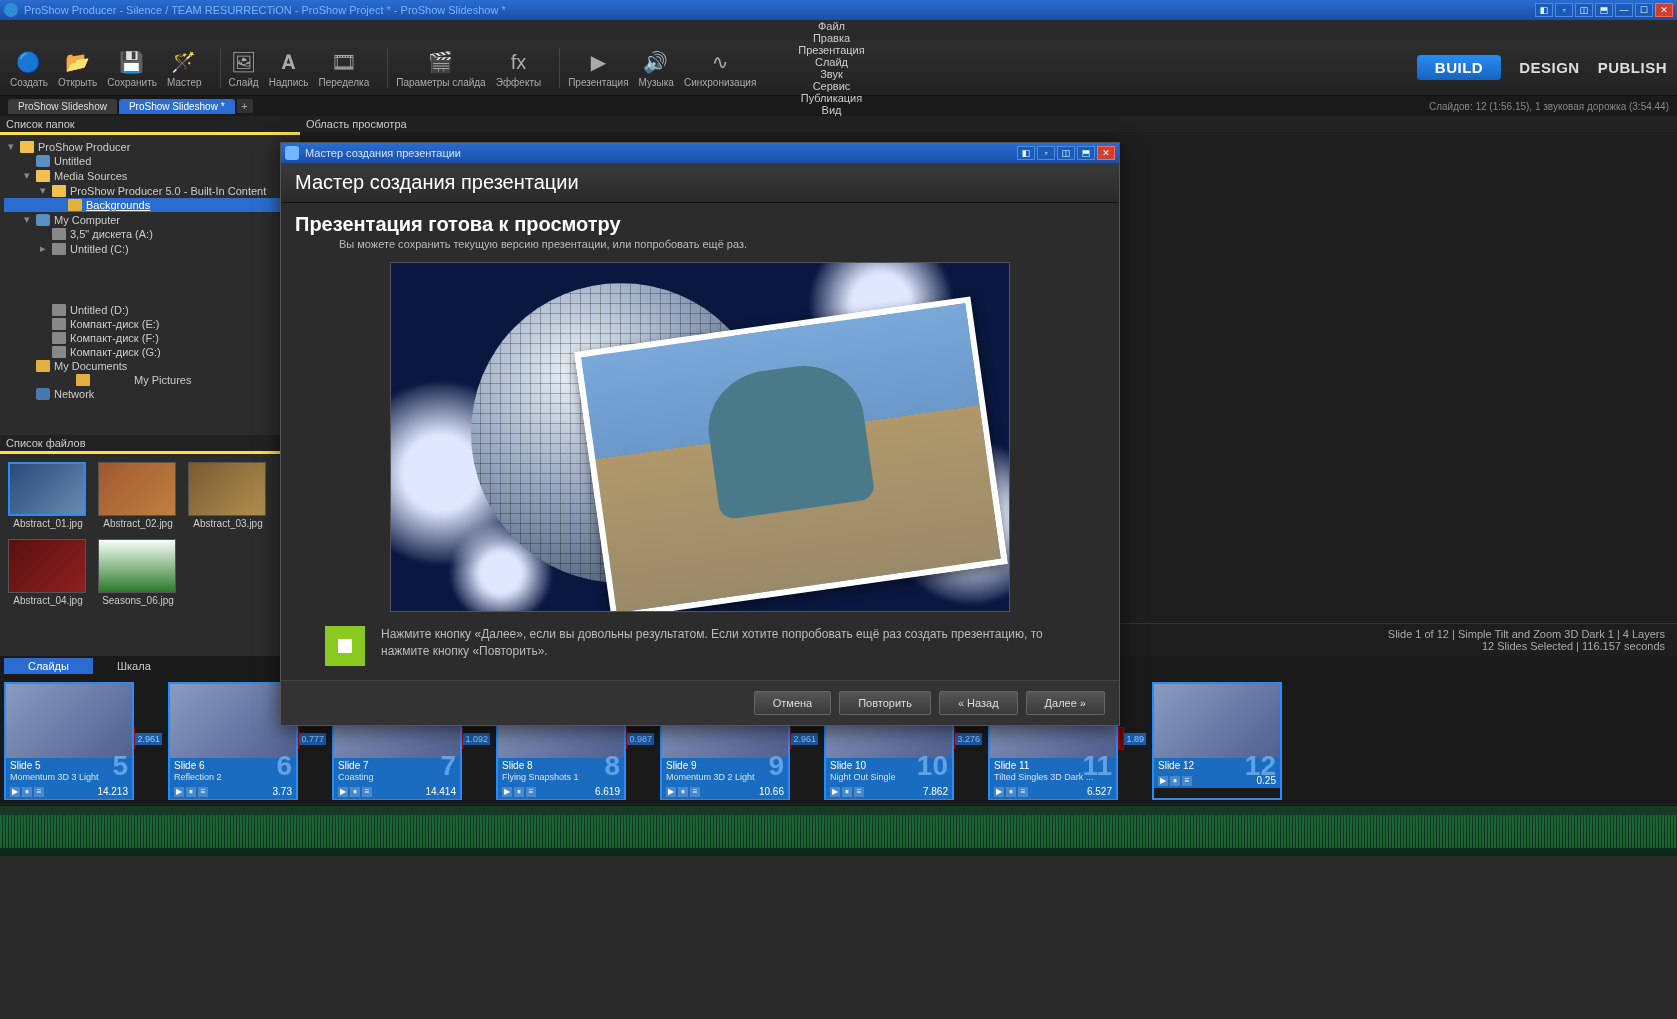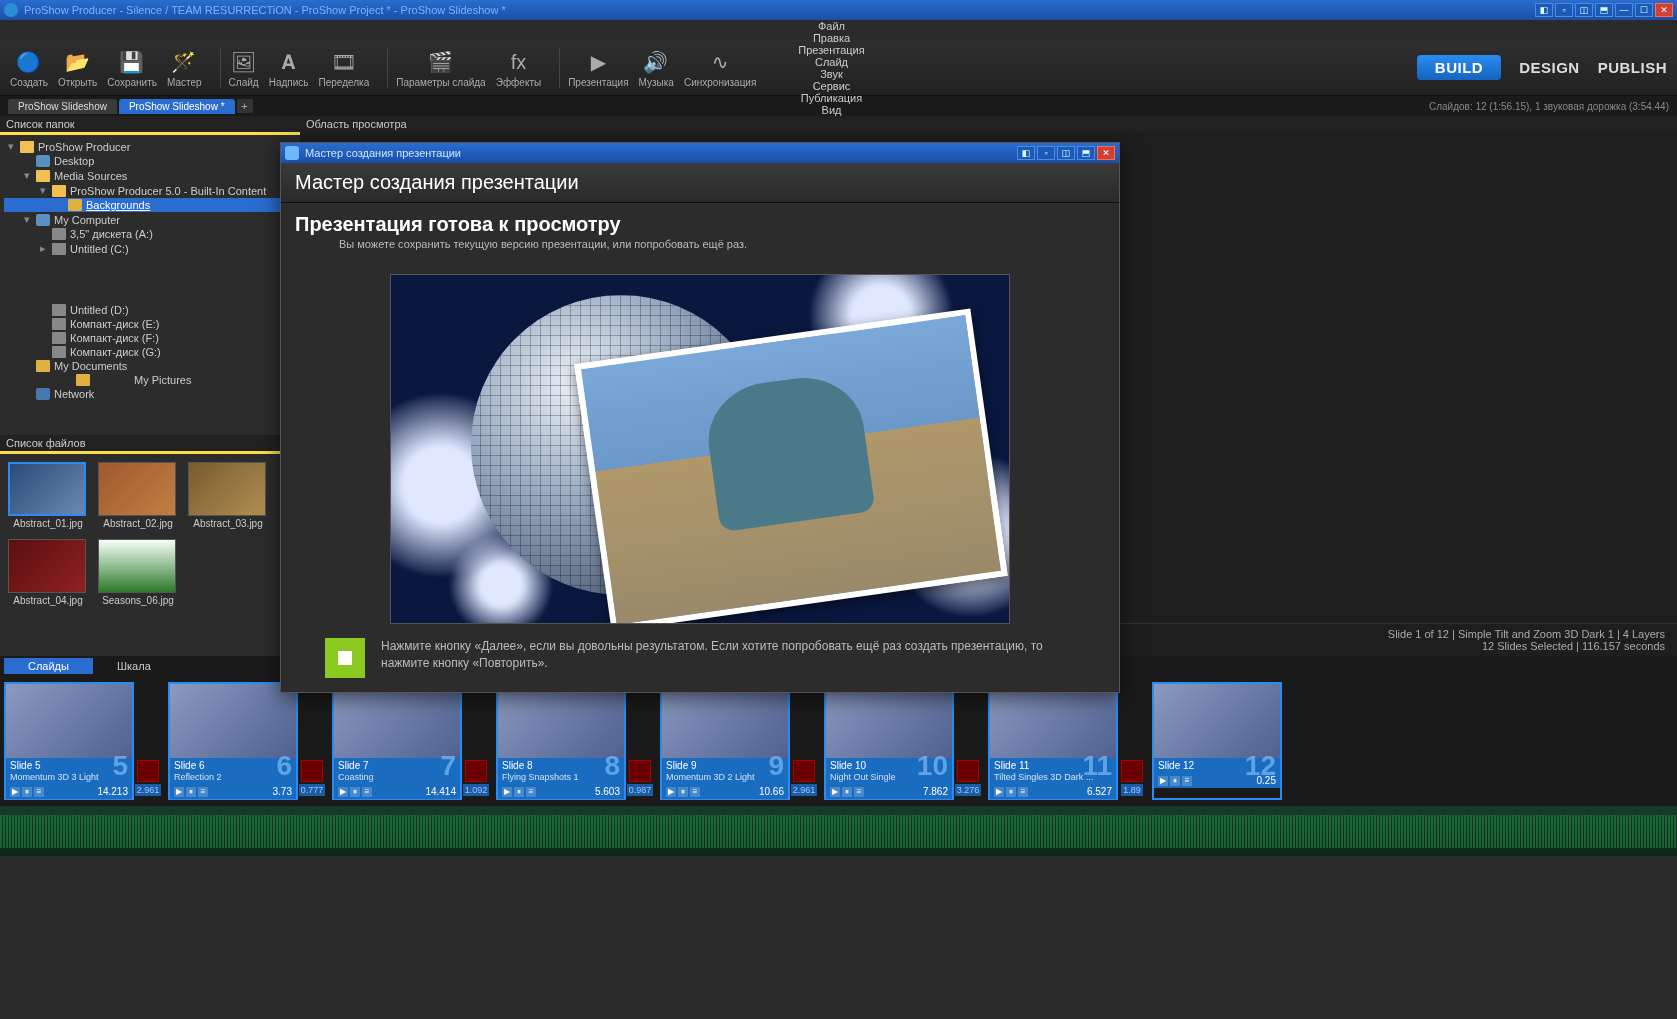--- a/index.html
+++ b/index.html
@@ -66,41 +66,41 @@
 .tltabs .tt.active { background: #2a6cd0; color: #fff; }
 
 
 .timeline { height: 130px; background: #1a1a1a; display: flex; overflow-x: auto; padding: 6px 4px; gap: 4px; }
 .slide { width: 160px; flex-shrink: 0; display: flex; }
 .slide .thumb2 { width: 130px; border: 2px solid #2a8cf0; position: relative; }
 .slide .thumb2 .si { width: 100%; height: 74px; background: linear-gradient(135deg,#8a9ac0,#506090); }
 .slide .thumb2 .meta { background: #1a6cc0; color: #fff; font-size: 10px; padding: 2px 4px; }
 .slide .thumb2 .meta2 { background: #1a6cc0; color: #fff; font-size: 10px; padding: 2px 4px; display: flex; align-items: center; justify-content: space-between; }
 .slide .thumb2 .num { position: absolute; right: 4px; top: 66px; color: #8fc8ff; font-size: 28px; font-weight: bold; opacity: 0.6; }
-.slide .trans { width: 28px; display: flex; flex-direction: column; align-items: center; justify-content: flex-end; padding-bottom: 4px; }
+.slide .trans { width: 28px; display: flex; align-items: center; justify-content: flex-end; padding-bottom: 4px; }
 .slide .trans .ti { width: 22px; height: 22px; background: #6a0000; border: 1px solid #a00; margin-bottom: 2px; cursor: pointer; }
 .slide .trans .td { color: #9ac8ff; font-size: 9px; background: #1a5ca8; padding: 1px 2px; }
 .pbtn { display: flex; gap: 2px; align-items: center; }
 .pbtn span { display: inline-block; width: 10px; height: 10px; background: rgba(255,255,255,0.2); font-size: 8px; text-align: center; line-height: 10px; }
 
 
 .waveform { height: 50px; background: linear-gradient(#1a3a2a,#0a2818); border-top: 1px solid #0a4020; position: relative; overflow: hidden; }
 .waveform::before { content: ''; position: absolute; inset: 8px 0; background: repeating-linear-gradient(90deg, #1a8a40 0 2px, transparent 2px 3px); opacity: 0.6; }
 .dialog { position: absolute; left: 280px; top: 142px; width: 840px; background: #2c2c2c; border: 1px solid #555; box-shadow: 0 4px 20px rgba(0,0,0,0.6); }
 .dlg-title { height: 20px; background: linear-gradient(#2a6cd0,#1a4fa8); display: flex; align-items: center; padding: 0 4px; }
 .dlg-title .ic2 { width: 14px; height: 14px; background: #6fb8ff; border-radius: 3px; margin-right: 6px; }
 .dlg-title .txt { color: #cde5ff; font-size: 11px; }
 .dlg-title .ctrls { margin-left: auto; display: flex; gap: 2px; }
 .dlg-title .cb { width: 18px; height: 14px; background: #1c5ab8; border: 1px solid #4a8de0; display: flex; align-items: center; justify-content: center; font-size: 9px; color: #dff; cursor: pointer; }
 .dlg-title .cb.red { background: #d04030; border-color: #ff6a50; color: #fff; }
 .dlg-head { padding: 8px 14px; background: linear-gradient(#3a3a3a,#2a2a2a); border-bottom: 1px solid #111; }
 .dlg-head h1 { color: #fff; font-size: 20px; font-weight: normal; }
 .dlg-body { padding: 10px 14px 14px; }
 .dlg-sub { color: #fff; font-size: 20px; font-weight: bold; margin-bottom: 2px; }
-.dlg-desc { color: #bbb; font-size: 11px; margin-bottom: 24px; padding-left: 44px; }
+.dlg-desc { color: #bbb; font-size: 11px; margin-bottom: 12px; padding-left: 44px; }
 .dlg-preview { width: 620px; height: 350px; margin: 0 auto 14px; background: #0a1840; position: relative; border: 1px solid #555; overflow: hidden; }
 .dlg-preview .bokeh { position: absolute; border-radius: 50%; background: radial-gradient(circle,#e0e8ff 30%, rgba(200,210,255,0.1) 70%); filter: blur(2px); }
 .dlg-preview .disco { position: absolute; left: 80px; top: 20px; width: 300px; height: 300px; border-radius: 50%; background: radial-gradient(circle at 35% 30%, #e0e8f0 5%, #98a8c0 40%, #405068 90%); }
 .dlg-preview .disco::after { content:''; position:absolute; inset:0; border-radius:50%; background: repeating-linear-gradient(0deg,transparent 0 9px,rgba(0,0,0,0.25) 9px 10px), repeating-linear-gradient(90deg,transparent 0 9px,rgba(0,0,0,0.25) 9px 10px); }
 .dlg-preview .photo { position: absolute; left: 200px; top: 60px; width: 400px; height: 270px; background: linear-gradient(#7aa8d8 0%, #6a98c8 40%, #b0986a 40%, #9a8a6a 100%); border: 6px solid #fff; transform: rotate(-8deg); box-shadow: 0 4px 12px rgba(0,0,0,0.5); }
 .dlg-preview .photo::before { content:''; position:absolute; left:30%; top:15%; width:40%; height:55%; background:#4a7a8a; border-radius:40% 40% 10% 10%; }
 .dlg-hint { display: flex; align-items: flex-start; gap: 16px; padding: 0 30px; }
 .dlg-hint .stopbtn { width: 40px; height: 40px; background: #8aca20; display: flex; align-items: center; justify-content: center; cursor: pointer; flex-shrink: 0; }
 .dlg-hint .stopbtn .sq { width: 14px; height: 14px; background: #fff; }
 .dlg-hint .htxt { color: #bbb; font-size: 12px; line-height: 1.4; }
@@ -208,21 +208,21 @@
     <div class="folderpanel">
       <div class="tree" id="tree">
           <div class="nd" style="padding-left: 4px;">
             <span class="tg">▾</span>
             <span class="ic fldo"></span>
             <span>ProShow Producer</span>
           </div>
           <div class="nd" style="padding-left: 20px;">
             <span class="tg"></span>
             <span class="ic dsk"></span>
-            <span>Desktop</span>
+            <span>Untitled</span>
           </div>
           <div class="nd" style="padding-left: 20px;">
             <span class="tg">▾</span>
             <span class="ic fldo"></span>
             <span>Media Sources</span>
           </div>
           <div class="nd" style="padding-left: 36px;">
             <span class="tg">▾</span>
             <span class="ic fldo"></span>
             <span>ProShow Producer 5.0 - Built-In Content</span>
@@ -386,21 +386,21 @@
       <div class="thumb2">
         <div class="si"></div>
         <div class="num">8</div>
         <div class="meta">Slide 8<br><span style="font-size:9px;opacity:0.8">Flying Snapshots 1</span></div>
         <div class="meta2">
           <div class="pbtn">
             <span>▶</span>
             <span>⏸</span>
             <span>≡</span>
           </div>
-          <span>5.603</span>
+          <span>6.619</span>
         </div>
       </div>
       <div class="trans">
         <div class="ti"></div>
         <div class="td">0.987</div>
       </div>
     </div>
     <div class="slide">
       <div class="thumb2">
         <div class="si"></div>
@@ -504,13 +504,19 @@
       <div class="disco"></div>
       <div class="photo"></div>
     </div>
     <div class="dlg-hint">
       <div class="stopbtn">
           <div class="sq"></div>
         </div>
       <div class="htxt">Нажмите кнопку «Далее», если вы довольны результатом. Если хотите попробовать ещё раз создать презентацию, то нажмите кнопку «Повторить».</div>
     </div>
   </div>
+  <div class="dlg-foot">
+    <button>Отмена</button>
+    <button>Повторить</button>
+    <button>« Назад</button>
+    <button>Далее »</button>
+  </div>
 </div>
 
 </body></html>

